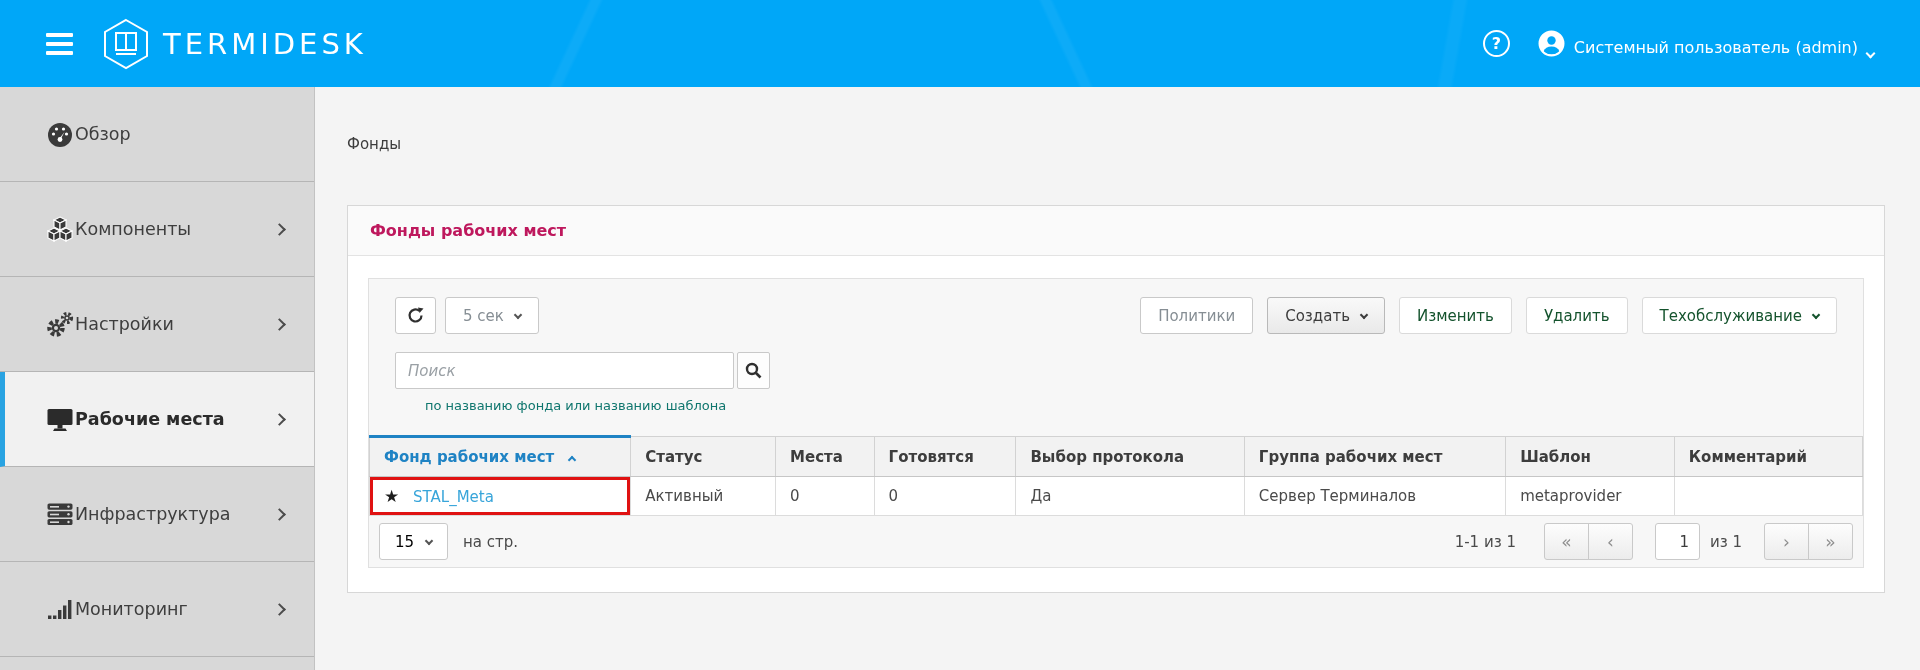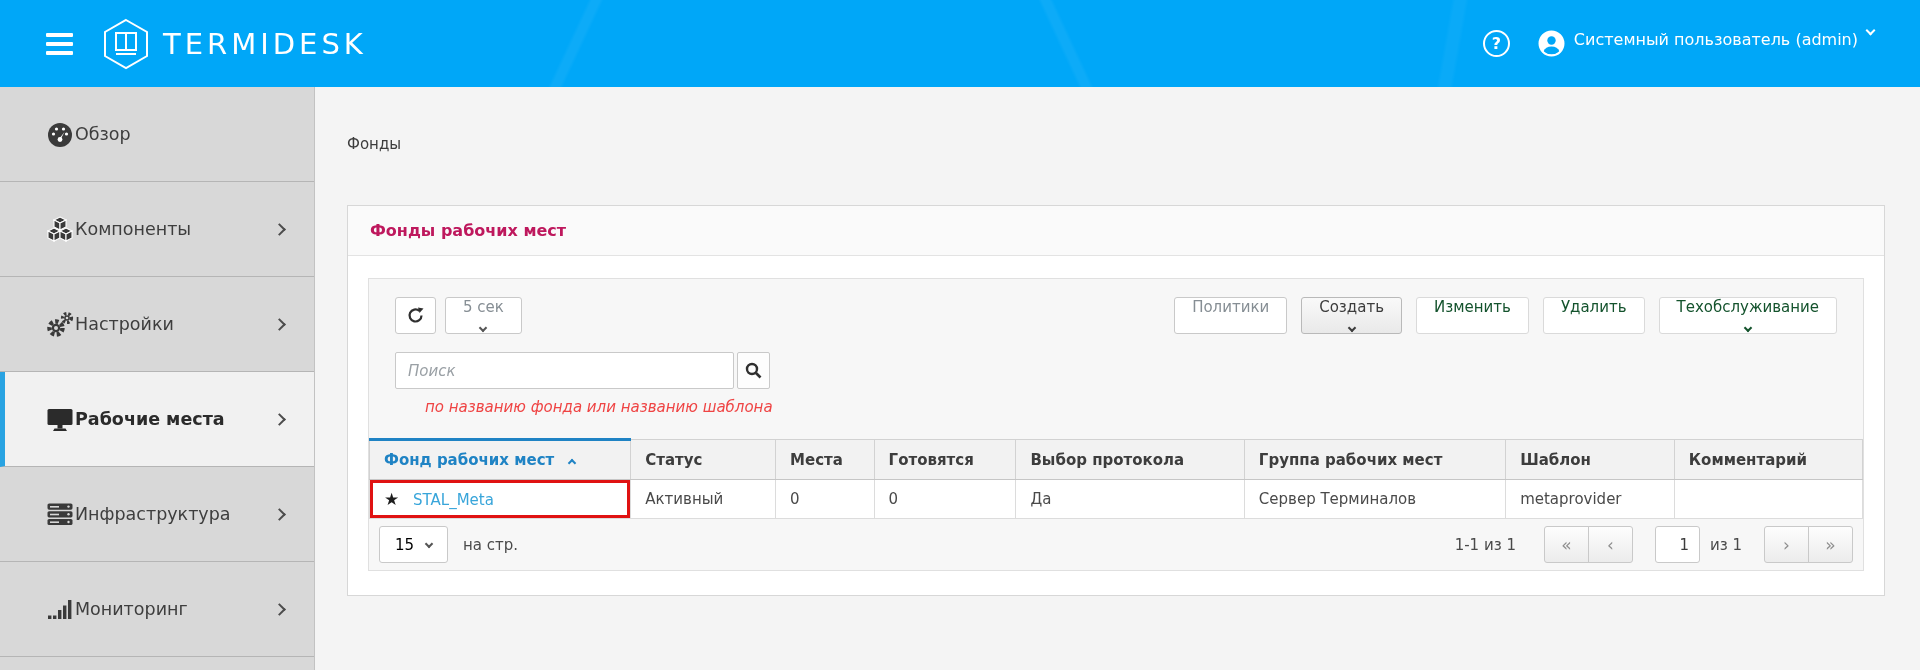--- a/index.html
+++ b/index.html
@@ -13,21 +13,21 @@
       linear-gradient(65deg, rgba(255,255,255,0) 55%, rgba(255,255,255,0.05) 55.2%, rgba(255,255,255,0.05) 55.6%, rgba(255,255,255,0) 55.8%),
       linear-gradient(100deg, rgba(255,255,255,0) 75%, rgba(255,255,255,0.04) 75.2%, rgba(255,255,255,0.04) 75.7%, rgba(255,255,255,0) 75.9%);
     display:flex; align-items:center; padding:0 46px; }
   .burger { width:27px; height:22px; display:flex; flex-direction:column; justify-content:space-between; cursor:pointer; }
   .burger span { display:block; height:4px; background:#fff; border-radius:1px; }
   .logo { display:flex; align-items:center; margin-left:30px; }
   .logo-text { color:#fff; font-size:29px; letter-spacing:4px; margin-left:14px; font-weight:400; }
   .top-right { margin-left:auto; display:flex; align-items:center; gap:28px; }
   .help-badge { width:27px; height:27px; border:2px solid #fff; border-radius:50%; color:#fff;
     font-size:16px; font-weight:bold; display:flex; align-items:center; justify-content:center; cursor:pointer; }
-  .userbox { display:flex; align-items:flex-start; gap:9px; color:#fff; font-size:16px; cursor:pointer; }
+  .userbox { display:flex; align-items:flex-end; gap:9px; color:#fff; font-size:16px; cursor:pointer; }
   .chv { display:inline-block; width:7px; height:7px; border-right:2px solid currentColor; border-bottom:2px solid currentColor; transform:rotate(45deg); }
   .chv-right { display:inline-block; width:9px; height:9px; border-right:2px solid #4c4c4c; border-top:2px solid #4c4c4c; transform:rotate(45deg); }
   .userbox .chv { margin-top:-3px; }
 
   
   .app { display:flex; height:583px; }
   .sidebar { width:315px; background:#d8d8d8; border-right:1px solid #c2c2c2; flex:none; }
   .side-item { height:95px; display:flex; align-items:center; padding:0 30px 0 45px; border-bottom:1px solid #b5b5b5; cursor:pointer; }
   .side-item .icon { width:30px; height:30px; flex:none; }
   .side-item .lbl { font-size:17.5px; color:#3e3e3e; flex:1; }
@@ -39,36 +39,36 @@
 
   
   .card { margin-top:52px; background:#fff; border:1px solid #d7d7d7; }
   .card-header { background:#fafafa; border-bottom:1px solid #e3e3e3; padding:15px 22px; font-size:16px; font-weight:bold; color:#be185d; }
   .card-body { padding:22px 20px 24px; }
   .panel { border:1px solid #e0e0e0; background:#f7f7f7; }
 
   
   .toolbar { display:flex; align-items:center; padding:18px 26px 12px; }
   .btn { height:37px; background:#fff; border:1px solid #c9c9c9; border-radius:3px; font-size:15px;
-    color:#868e94; padding:0 17px; display:inline-flex; align-items:center; gap:11px; cursor:pointer; font-family:inherit;flex-direction:column; }
+    color:#868e94; padding:0 17px; display:inline-flex; align-items:center; gap:11px; cursor:pointer; font-family:inherit; }
   .btn.square { width:41px; justify-content:center; padding:0; }
   .btn.dark { color:#3c3c3c; background:linear-gradient(#f9f9f9,#e9e9e9); border-color:#b9b9b9; }
   .btn.disabled { color:#14532d; border-color:#dadada; cursor:default; }
   .toolbar .gap { margin-left:9px; }
   .toolbar .spacer { flex:1; }
   .toolbar .right-group { display:flex; gap:14px; }
 
   
   .search-row { display:flex; padding:6px 26px 0; }
   .search-input { width:339px; height:37px; border:1px solid #c9c9c9; border-radius:2px; padding:0 12px;
     font-size:15px; font-family:inherit; color:#444; background:#fff; }
   .search-input::placeholder { font-style:italic; color:#9aa0a5; }
   .search-btn { width:33px; height:37px; margin-left:3px; background:#fdfdfd; border:1px solid #c9c9c9;
     border-radius:2px; display:flex; align-items:center; justify-content:center; cursor:pointer; }
-  .search-hint { padding:9px 26px 22px 56px; font-size:15px; color:#ef4444;font-style:italic; }
+  .search-hint { padding:9px 26px 22px 56px; font-size:13px; color:#0f766e; }
 
   
   table { width:100%; border-collapse:collapse; table-layout:fixed; }
   th { background:#f2f2f2; border:1px solid #d2d2d2; border-bottom-color:#c6c6c6; padding:10px 14px;
     text-align:left; font-size:15px; font-weight:bold; color:#3d3d3d; }
   th.sorted { color:#1f83c4; border-top:3px solid #1f83c4; }
   th .caret { display:inline-block; width:6px; height:6px; border-right:2px solid #1f83c4; border-bottom:2px solid #1f83c4;
     transform:rotate(-135deg); margin-left:10px; margin-bottom:-1px; }
   td { background:#fff; border:1px solid #dcdcdc; padding:9px 14px; font-size:15px; color:#4a4a4a; height:38px; }
   td.hl { box-shadow:inset 0 0 0 3px #e01212; }

